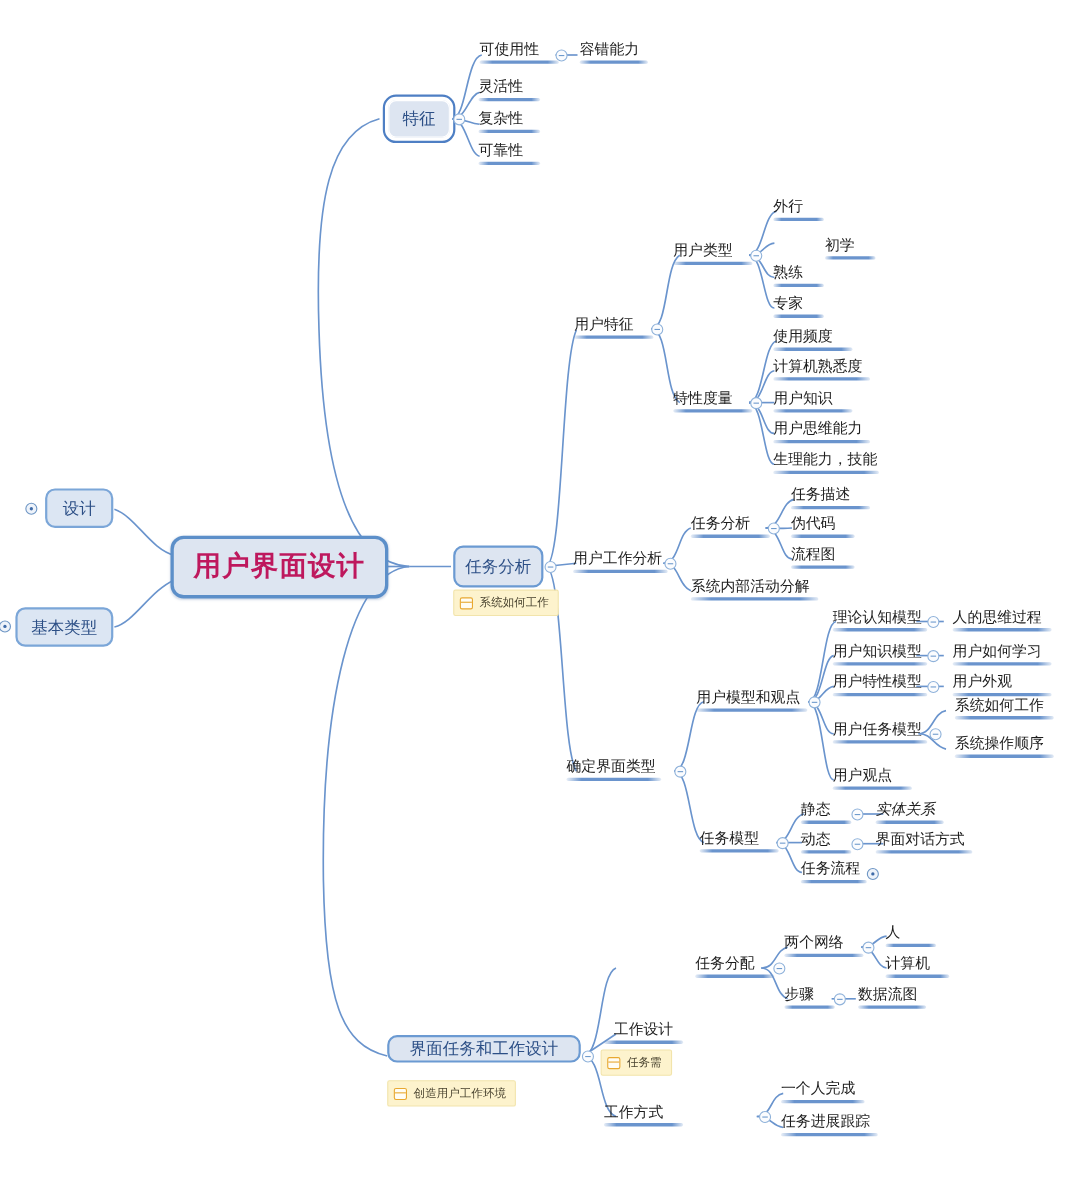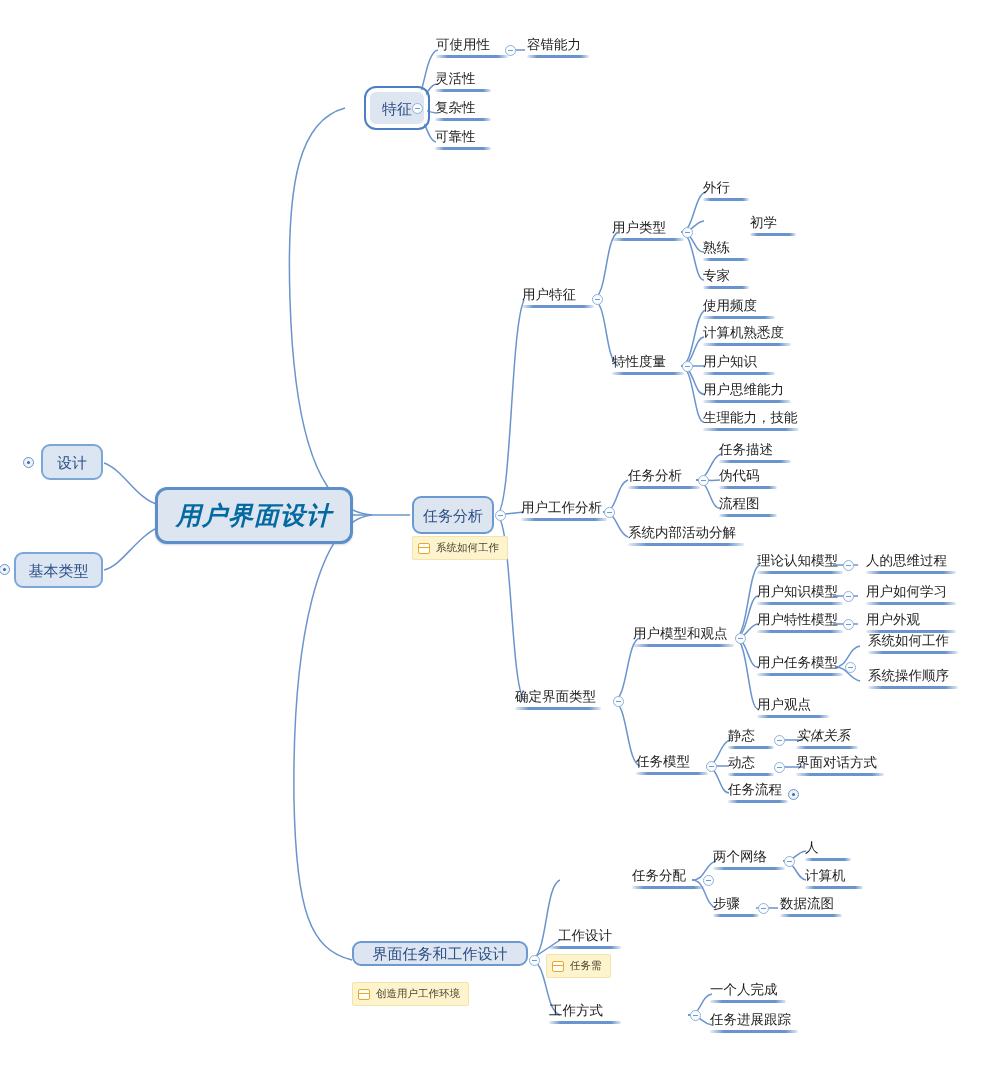--- a/index.html
+++ b/index.html
@@ -25,50 +25,48 @@
     white-space:nowrap;
     line-height:1;
   }
 
   
   .root{
     box-sizing:border-box;
     background:#dde5f1;
     border:3px solid #5c8fc9;
     border-radius:12px;
-    color:#0369a1;
+    color:#be185d;
     font-size:25px;
     font-weight:bold;
     letter-spacing:1px;
     display:flex;
     align-items:center;
     justify-content:center;
     box-shadow:0 1px 2px rgba(90,120,170,.28);
-    font-style:italic;
   }
 
   
   .lvl1{
     box-sizing:border-box;
     background:#dde5f1;
     border:2px solid #6b9ad2;
     border-radius:9px;
     color:#2c4f86;
     font-size:15px;
     display:flex;
     align-items:center;
     justify-content:center;
     padding:0 10px;
   }
   .lvl1.ring{
     border:2px solid #ffffff;
     outline:2px solid #4e7fc4;
     outline-offset:1px;
     box-shadow:0 0 0 1px #ffffff inset;
-    margin-left:16px;
   }
   .lvl1.plain{
     background:#dce6f3;
     border:2px solid #7ba6d8;
   }
 
   
   .txt{
     color:#1d1d1d;
     font-size:13.5px;

